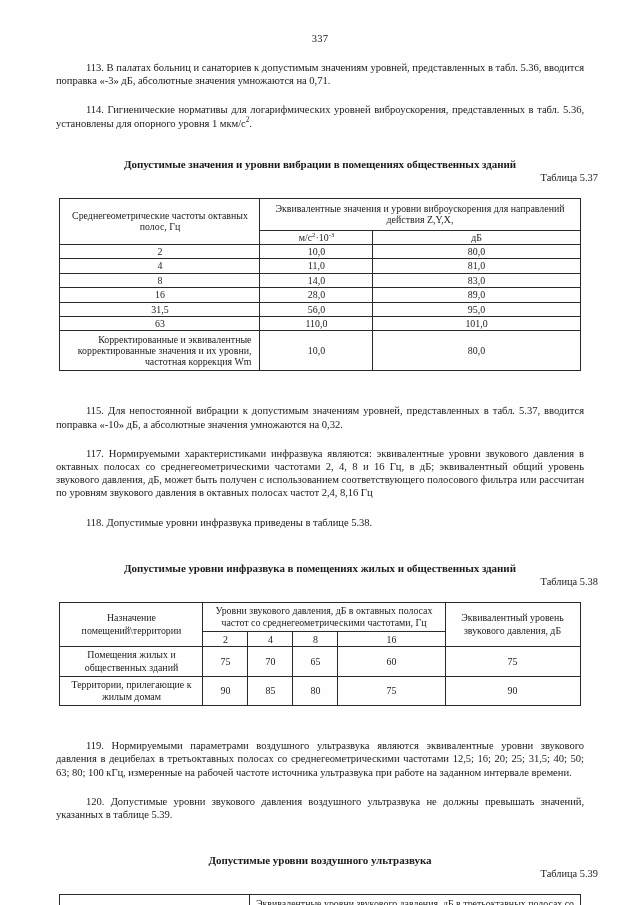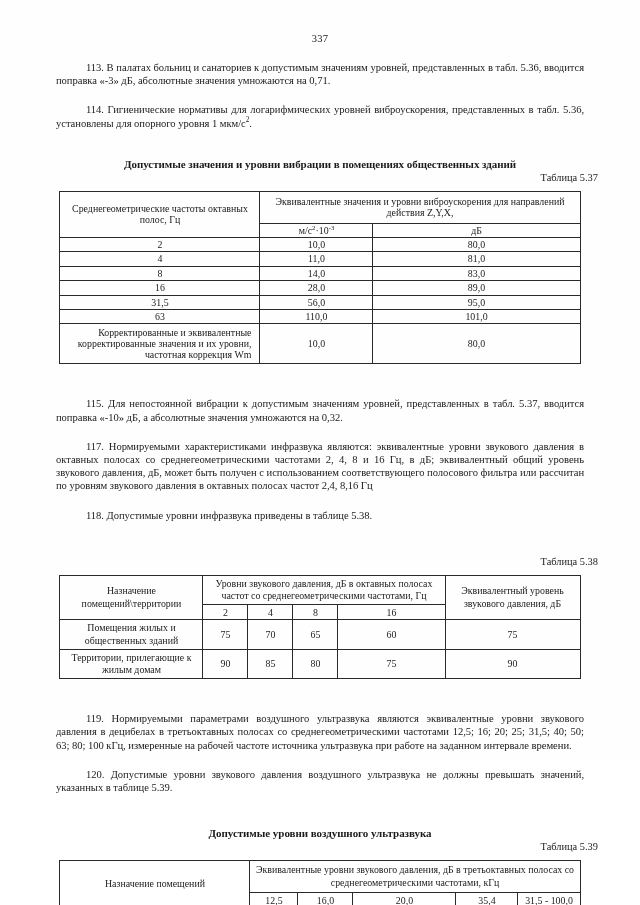--- a/index.html
+++ b/index.html
@@ -58,21 +58,21 @@
     font-weight: bold;
     font-size: 11px;
     line-height: 13px;
     margin: 0;
     letter-spacing: -0.05px;
   }
   .tbl-caption {
     text-align: right;
     font-size: 10.4px;
     line-height: 13px;
-    margin: 0 2px 7px 0;
+    margin: 0 2px 14px 0;
   }
 
   table.doc-table {
     border-collapse: collapse;
     width: 520px;
     margin: 0 auto;
     font-size: 9.9px;
     line-height: 11.4px;
     table-layout: fixed;
   }
@@ -190,20 +190,21 @@
     </table>
 
     <div class="spacer-lg"></div>
 
     <p class="para">115. Для непостоянной вибрации к допустимым значениям уровней, представленных в табл. 5.37, вводится поправка «-10» дБ, а абсолютные значения умножаются на 0,32.</p>
     <p class="para">117. Нормируемыми характеристиками инфразвука являются: эквивалентные уровни звукового давления в октавных полосах со среднегеометрическими частотами 2, 4, 8 и 16 Гц, в дБ; эквивалентный общий уровень звукового давления, дБ, может быть получен с использованием соответствующего полосового фильтра или рассчитан по уровням звукового давления в октавных полосах частот 2,4, 8,16 Гц</p>
     <p class="para last-left">118. Допустимые уровни инфразвука приведены в таблице 5.38.</p>
 
     <div class="spacer-lg"></div>
 
+    <div class="tbl-title">Допустимые уровни инфразвука в помещениях жилых и общественных зданий</div>
     <div class="tbl-caption">Таблица 5.38</div>
 
     <table class="doc-table t538">
       <colgroup>
           <col class="d1">
           <col class="d2">
           <col class="d3">
           <col class="d4">
           <col class="d5">
           <col class="d6">

